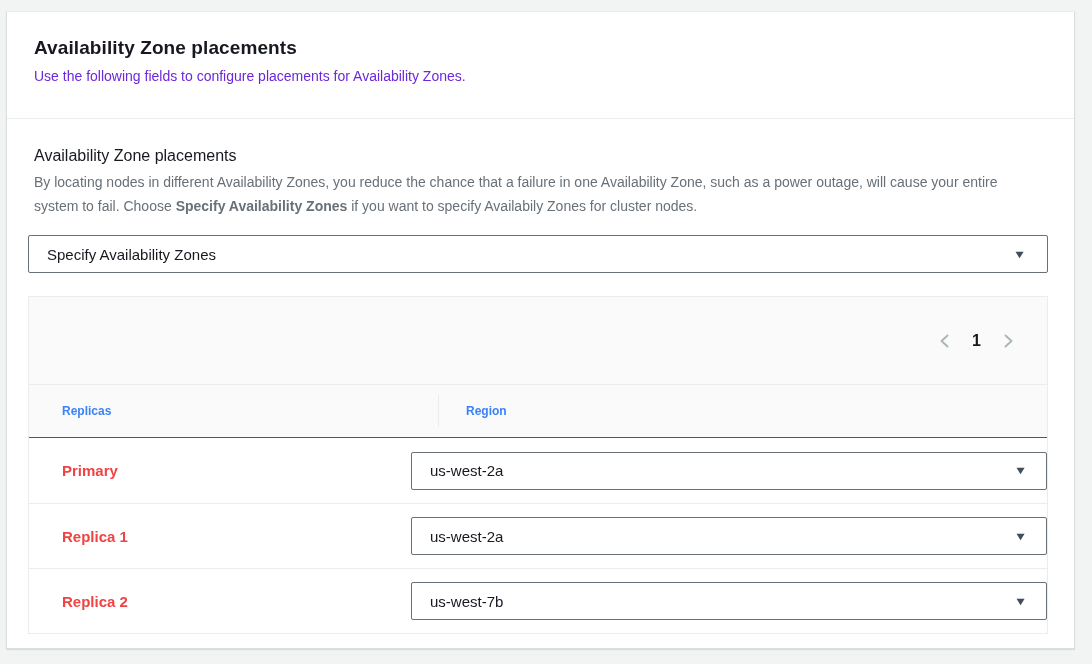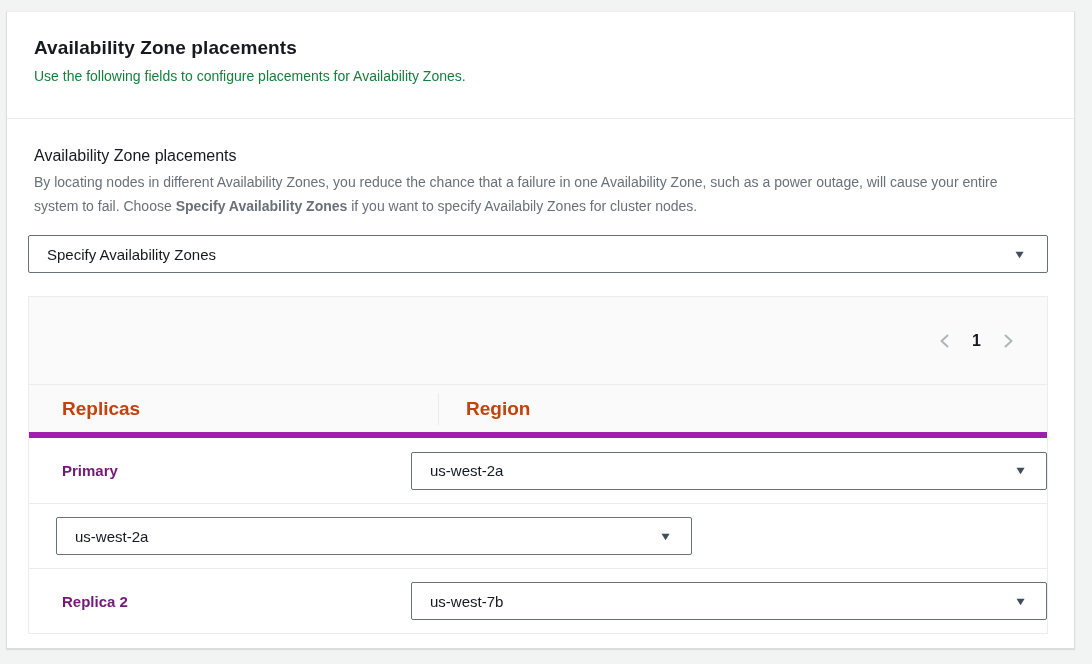--- a/index.html
+++ b/index.html
@@ -17,21 +17,21 @@
     background: #ffffff;
     border: 1px solid #d9dede;
     border-top: 1px solid #eaeded;
     box-shadow: 0 1px 1px 0 rgba(0,28,36,.10);
   }
   .card-header { padding: 24px 27px 0 27px; height: 106px; }
   .card-title {
     font-size: 19px; font-weight: 700; color: #16191f; line-height: 24px;
     letter-spacing: .1px;
   }
-  .card-subtitle { margin-top: 7px; font-size: 14px; color: #15803d; line-height: 18px; }
+  .card-subtitle { margin-top: 7px; font-size: 14px; color: #6d28d9; line-height: 18px; }
   .header-divider { border-top: 1px solid #eaeded; }
   .card-body { padding: 27px 28px 27px 21px; }
   .section-label { font-size: 16px; color: #16191f; line-height: 20px; margin-left: 6px; }
   .section-desc {
     margin: 4px 0 17px 6px;
     font-size: 14px; color: #687078; line-height: 24px;
     max-width: 1010px;
   }
   .section-desc b { font-weight: 700; color: #687078; }
 
@@ -61,35 +61,35 @@
   }
   .pager { display: flex; align-items: center; gap: 21px; }
   .pager-btn {
     background: none; border: none; padding: 0;
     display: flex; align-items: center; cursor: pointer;
   }
   .page-number { font-size: 16px; font-weight: 700; color: #16191f; cursor: pointer; }
 
   .thead {
     height: 53px; background: #fafafa;
-    border-bottom: 6px solid #a21caf;
+    border-bottom: 1px solid #a21caf;
     display: flex; align-items: center;
-    font-size: 19px; font-weight: 700; color: #c2410c;
+    font-size: 12px; font-weight: 700; color: #3b82f6;
   }
   .col-replicas { width: 409px; padding-left: 33px; }
   .col-divider { width: 1px; height: 32px; background: #eaeded; }
   .col-region { padding-left: 27px; }
 
   .trow {
     height: 65px;
     display: flex; align-items: center;
     background: #ffffff;
   }
   .trow + .trow { border-top: 1px solid #eaeded; }
-  .row-label { width: 410px; padding-left: 33px; font-size: 15px; font-weight: 700; color: #701a75; }
+  .row-label { width: 410px; padding-left: 33px; font-size: 15px; font-weight: 700; color: #ef4444; }
   .row-region { padding-left: 27px; }
   .row-select {
     width: 636px; height: 38px;
     background: #fff;
     border: 1px solid #687078;
     border-radius: 2px;
     display: flex; align-items: center; justify-content: space-between;
     padding: 0 20px 0 18px;
     font-size: 15px; color: #16191f;
     cursor: pointer;
@@ -146,20 +146,21 @@
         <div class="row-label">Primary</div>
         <div class="row-region">
           <div class="row-select">
             <span>us-west-2a</span>
             <span class="caret">▼</span>
           </div>
         </div>
       </div>
 
       <div class="trow">
+        <div class="row-label">Replica 1</div>
         <div class="row-region">
           <div class="row-select">
             <span>us-west-2a</span>
             <span class="caret">▼</span>
           </div>
         </div>
       </div>
 
       <div class="trow">
         <div class="row-label">Replica 2</div>

